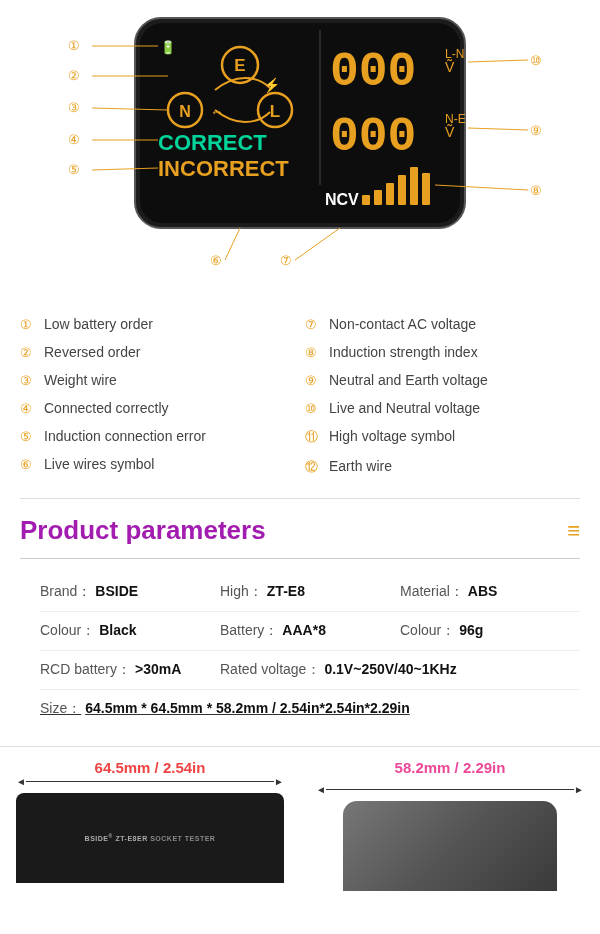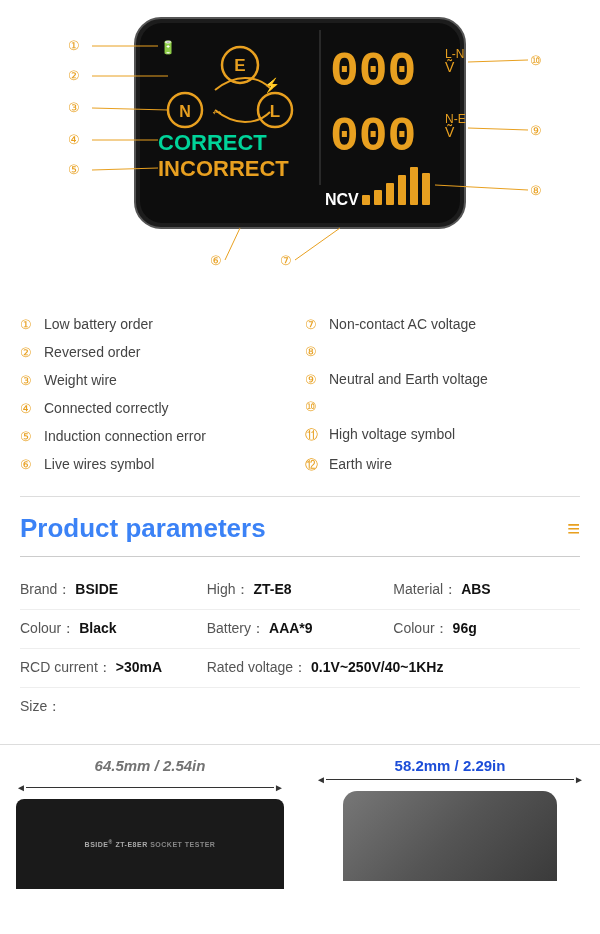--- a/index.html
+++ b/index.html
@@ -55,38 +55,39 @@
     .params-header {
       display: flex;
       justify-content: space-between;
       align-items: center;
       margin-bottom: 12px;
     }
 
     .params-title {
       font-size: 26px;
       font-weight: bold;
-      color: #3b82f6;
+      color: #a21caf;
     }
 
     .params-icon {
       color: #e8a020;
       font-size: 20px;
     }
 
     .params-divider {
       height: 1px;
       background: #ccc;
       margin-bottom: 14px;
     }
 
     .params-grid {
       display: flex;
       flex-direction: column;
       gap: 0;
+      margin-left: 20px;
     }
 
     .params-row {
       display: flex;
       align-items: center;
       padding: 10px 0;
       border-bottom: 1px solid #eee;
       gap: 0;
     }
 
@@ -231,27 +232,29 @@
     </div>
   </div>
 
   <div>
     <div class="desc-item">
       <span class="desc-num">⑦</span>
       <span class="desc-text">Non-contact AC voltage</span>
     </div>
     <div class="desc-item">
       <span class="desc-num">⑧</span>
+      <span class="desc-text">Induction strength index</span>
     </div>
     <div class="desc-item">
       <span class="desc-num">⑨</span>
       <span class="desc-text">Neutral and Earth voltage</span>
     </div>
     <div class="desc-item">
       <span class="desc-num">⑩</span>
+      <span class="desc-text">Live and Neutral voltage</span>
     </div>
     <div class="desc-item">
       <span class="desc-num">⑪</span>
       <span class="desc-text">High voltage symbol</span>
     </div>
     <div class="desc-item">
       <span class="desc-num">⑫</span>
       <span class="desc-text">Earth wire</span>
     </div>
   </div>
@@ -283,67 +286,68 @@
       </div>
     </div>
 
     <div class="params-row">
       <div class="param-item">
         <span class="param-label">Colour：</span>
         <span class="param-value">Black</span>
       </div>
       <div class="param-item">
         <span class="param-label">Battery：</span>
-        <span class="param-value">AAA*9</span>
+        <span class="param-value">AAA*8</span>
       </div>
       <div class="param-item">
         <span class="param-label">Colour：</span>
         <span class="param-value">96g</span>
       </div>
     </div>
 
     <div class="params-row">
       <div class="param-item">
-        <span class="param-label">RCD current：</span>
+        <span class="param-label">RCD battery：</span>
         <span class="param-value">&gt;30mA</span>
       </div>
       <div class="param-item" style="flex:2;">
         <span class="param-label">Rated voltage：</span>
         <span class="param-value">0.1V~250V/40~1KHz</span>
       </div>
     </div>
 
     <div class="params-row" style="border-bottom:none;">
-      <div class="param-item" style="flex: 1;">
+      <div class="param-item" style="flex: 1; text-decoration: underline;">
         <span class="param-label">Size：</span>
+        <span class="param-value">64.5mm * 64.5mm * 58.2mm   /   2.54in*2.54in*2.29in</span>
       </div>
     </div>
   </div>
 </div>
 
 <div style="display:flex; border-top: 1px solid #ddd; margin-top: 8px;">
 
   <div style="flex:1; display:flex; flex-direction:column; align-items:center; padding: 12px 16px 0 16px;">
-    <div style="font-size:15px; font-weight:bold; color:#737373; margin-bottom:8px;font-style:italic;">64.5mm  /  2.54in</div>
+    <div style="font-size:15px; font-weight:bold; color:#ef4444; ">64.5mm  /  2.54in</div>
     <div style="width:100%; display:flex; align-items:center; margin-bottom:6px;">
       <span style="font-size:10px; color:#333;">◄</span>
       <div style="flex:1; height:1px; background:#333;"></div>
       <span style="font-size:10px; color:#333;">►</span>
     </div>
     <div style="width:100%; height:90px; background:#1a1a1a; border-radius:8px 8px 0 0; display:flex; align-items:center; justify-content:center; flex-direction:column; gap:4px;">
       <div style="color:#888; font-size:8px; font-weight:bold; letter-spacing:0.5px; text-align:center;">
         <span style="color:#aaa; font-size:7px;">BSIDE<sup style="font-size:5px;">®</sup></span>
         <span style="color:#aaa; font-size:7px;"> ZT-E8ER </span>
         <span style="color:#888; font-size:7px;">SOCKET TESTER</span>
       </div>
     </div>
   </div>
 
   <div style="flex:1; display:flex; flex-direction:column; align-items:center; padding: 12px 16px 0 16px;">
-    <div style="font-size:15px; font-weight:bold; color:#1d4ed8; ">58.2mm  /  2.29in</div>
+    <div style="font-size:15px; font-weight:bold; color:#ec4899; margin-bottom:8px;">58.2mm  /  2.29in</div>
     <div style="width:100%; display:flex; align-items:center; margin-bottom:6px;">
       <span style="font-size:10px; color:#333;">◄</span>
       <div style="flex:1; height:1px; background:#333;"></div>
       <span style="font-size:10px; color:#333;">►</span>
     </div>
     <div style="width:80%; height:90px; background:linear-gradient(135deg, #777 0%, #555 50%, #3a3a3a 100%); border-radius:14px 14px 0 0;">
     </div>
   </div>
 </div>
 

